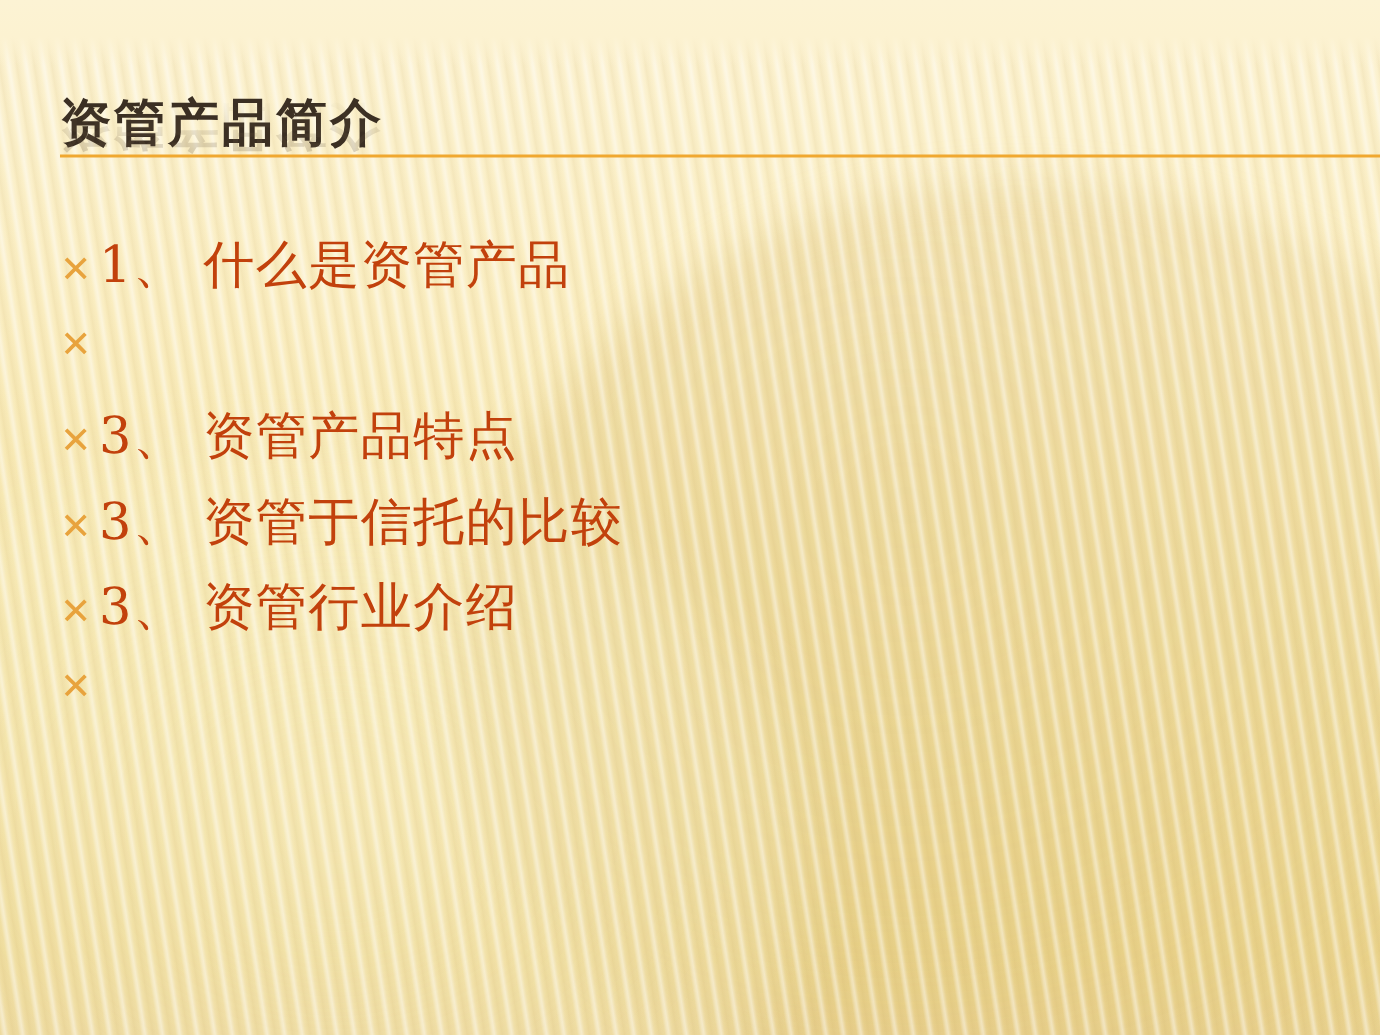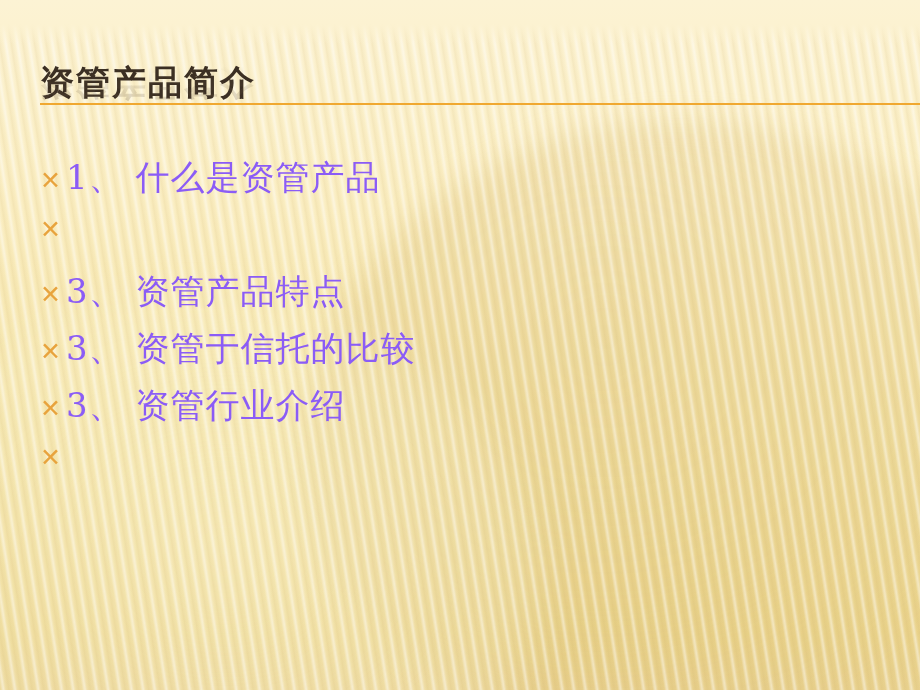--- a/index.html
+++ b/index.html
@@ -191,21 +191,21 @@
     font-weight: 700;
     line-height: 1;
     color: #e8a33d;
   }
 
   .bullet-text {
     font-family: "DejaVu Serif", "Liberation Serif", serif;
     font-size: 34px;
     font-weight: 400;
     line-height: 1;
-    color: #8b5cf6;
+    color: #c2410c;
     letter-spacing: 1px;
   }
 </style>
 </head>
 <body>
 
 <div class="slide">
 
   <div class="bg-base"></div>
   <div class="bg-blob"></div>

